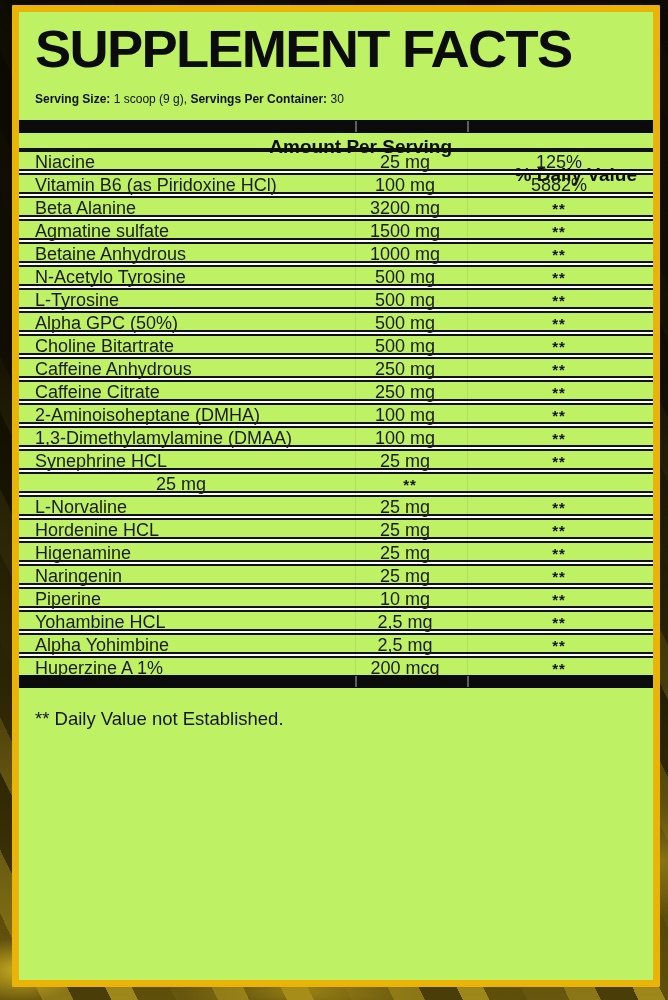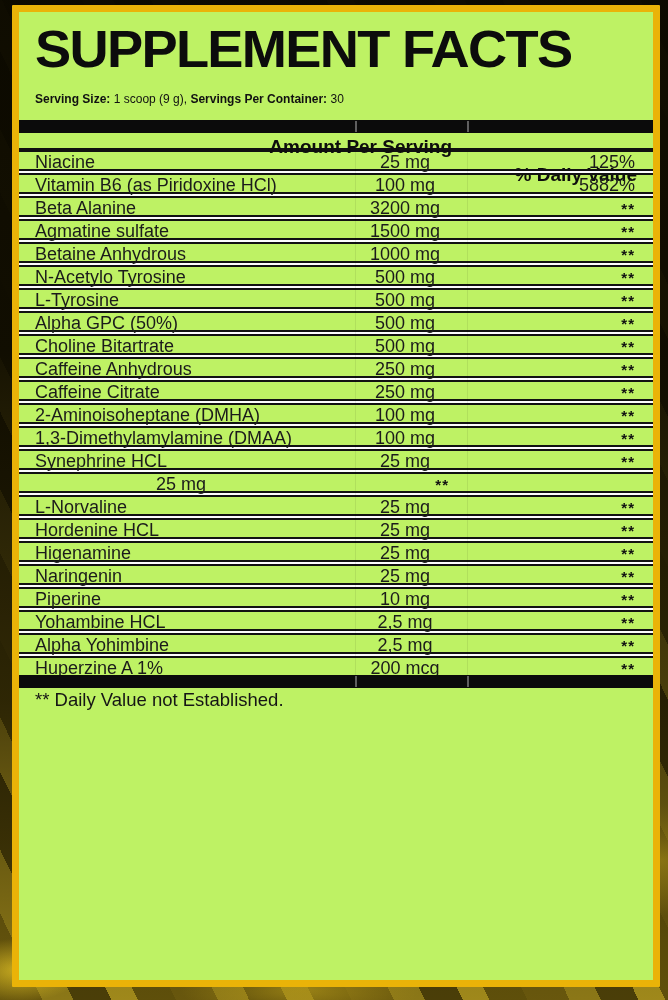--- a/index.html
+++ b/index.html
@@ -43,27 +43,27 @@
   .header-row .h-dv { position: absolute; top: 3px; right: 16px; margin-top: 28px; }
   .header-rule { height: 4px; background: #101010; }
   .rows { position: relative; }
   .rows .faint-col { position: absolute; top: 0; bottom: 0; width: 1px; background: rgba(0,0,0,0.07); }
   .row {
     display: grid; grid-template-columns: 336px 112px 1fr;
     height: 17px; align-items: center; font-size: 18px; color: #1b1b1b;
   }
   .row .name { padding-left: 16px; white-space: nowrap; overflow: hidden; }
   .row .amount { text-align: center; padding-right: 12px; white-space: nowrap; }
-  .row .dv { text-align: right; padding-right: 18px; white-space: nowrap; padding-left: 16px; }
+  .row .dv { text-align: center; padding-right: 18px; white-space: nowrap; padding-left: 16px; }
   .row .dv.ast { font-weight: bold; font-size: 15px; letter-spacing: 1px; color: #111; }
   .row-divider {
     height: 6px;
     background-image: linear-gradient(to bottom, #121212 0, #121212 2px, #fcfcfc 2px, #fcfcfc 4px, #121212 4px, #121212 6px);
   }
-  .footnote { margin: 1px 16px 0 16px; font-size: 18.5px; color: #151515; }
+  .footnote { margin: 20px 16px 0 16px; font-size: 18.5px; color: #151515; }
 </style>
 </head>
 <body>
 
 <div class="panel">
   <div class="panel-inner">
 
     <h1 class="title">SUPPLEMENT FACTS</h1>
 
     <div class="serving-line"><span class="b">Serving Size:</span><span> 1 scoop (9 g), </span><span class="b">Servings Per Container:</span><span> 30</span></div>

